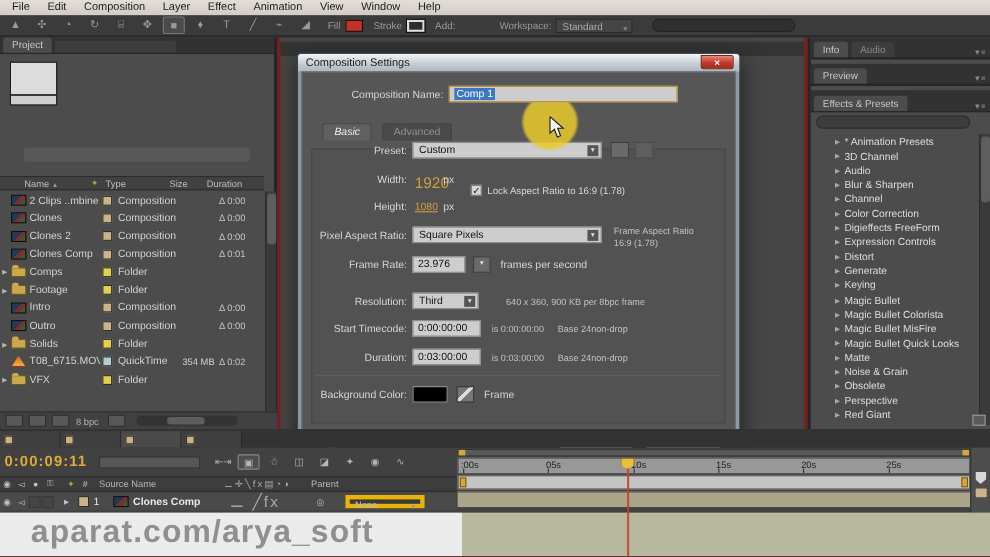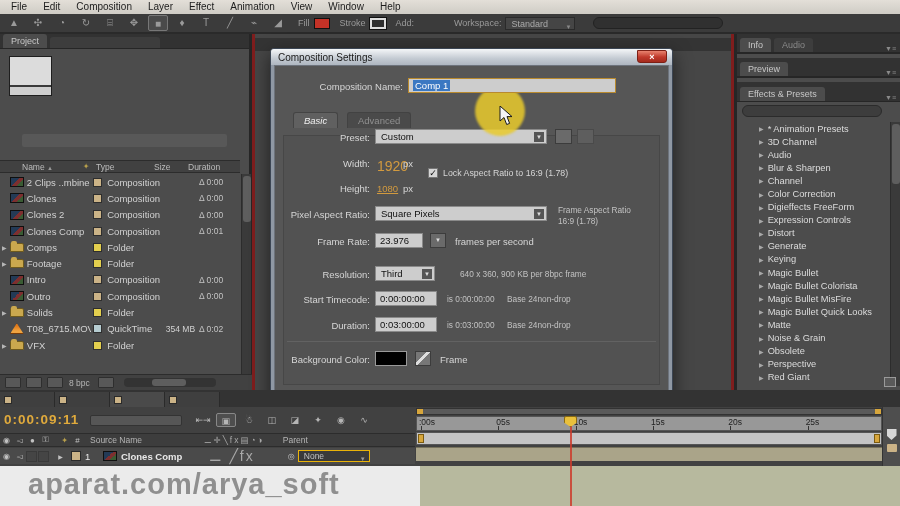--- a/index.html
+++ b/index.html
@@ -108,21 +108,21 @@
   .tcode{position:absolute;top:5px;left:4px;font-size:13.5px;font-weight:bold;color:#e0aa3c;letter-spacing:1px;}
   .tl-search{position:absolute;top:8px;left:90px;width:92px;height:11px;background:#565656;border:1px solid #333;border-radius:2px;}
   .tl-icons{position:absolute;top:6px;left:190px;display:flex;align-items:center;color:#b5b5b5;font-size:9px;}
   .tl-icons .ti{width:20px;height:14px;text-align:center;line-height:14px;margin-left:3px;}
   .tl-icons .ti.sel{border:1px solid #888;background:#4e4e4e;border-radius:2px;}
   .tl-cols{position:absolute;top:26px;left:0;width:415px;height:14px;background:#3d3d3d;border-top:1px solid #2c2c2c;border-bottom:1px solid #2c2c2c;display:flex;align-items:center;font-size:8.5px;color:#b5b5b5;}
   .tl-layer{position:absolute;top:41px;left:0;width:415px;height:16px;background:#4a4a4a;display:flex;align-items:center;font-size:9.5px;color:#e8e8e8;}
   .mini{color:#c2c2c2;font-size:8px;width:13px;text-align:center;flex:none;}
   .cellbox{width:11px;height:11px;border:1px solid #3a3a3a;background:#454545;flex:none;margin-right:1px;}
   .lyr-sq{width:10px;height:10px;background:#cbb387;border:1px solid #2a2a2a;flex:none;margin:0 4px;}
-  .tl-ddl{position:relative;width:72px;height:12px;background:#3a3a3a;border:1px solid #eab308;font-size:8.5px;color:#c2c2c2;line-height:11px;padding-left:5px;}
+  .tl-ddl{position:relative;width:72px;height:12px;background:#3a3a3a;border:4px solid #eab308;font-size:8.5px;color:#c2c2c2;line-height:11px;padding-left:5px;margin-left:16px;}
   .tl-ddl::after{content:"▼";position:absolute;right:3px;top:3px;font-size:6px;color:#999;}
 
   
   .wa-top{position:absolute;top:1px;left:416px;width:466px;height:7px;background:#5a5a5a;border:1px solid #333;}
   .wa-top .h{position:absolute;top:0;width:6px;height:5px;background:#d7a63c;}
   .ruler{position:absolute;top:9px;left:416px;width:466px;height:15px;background:#989898;border:1px solid #555;display:flex;}
   .rtick{width:79px;position:relative;font-size:8.5px;color:#222;padding-left:2px;}
   .rtick::after{content:"";position:absolute;left:4px;bottom:0;width:1px;height:4px;background:#333;}
   .workarea{position:absolute;top:25px;left:416px;width:466px;height:13px;background:#c4c4c4;border:1px solid #555;}
   .workarea .h{position:absolute;top:1px;width:6px;height:9px;background:#d7a63c;border:1px solid #7c5c10;}

